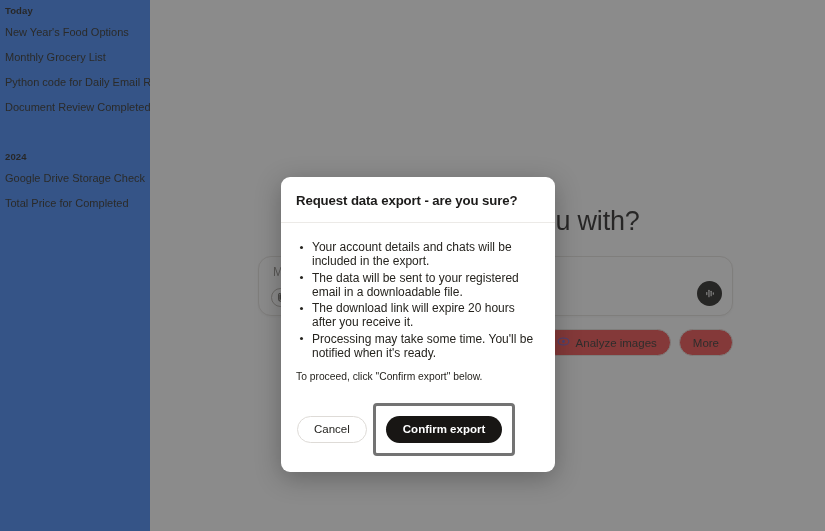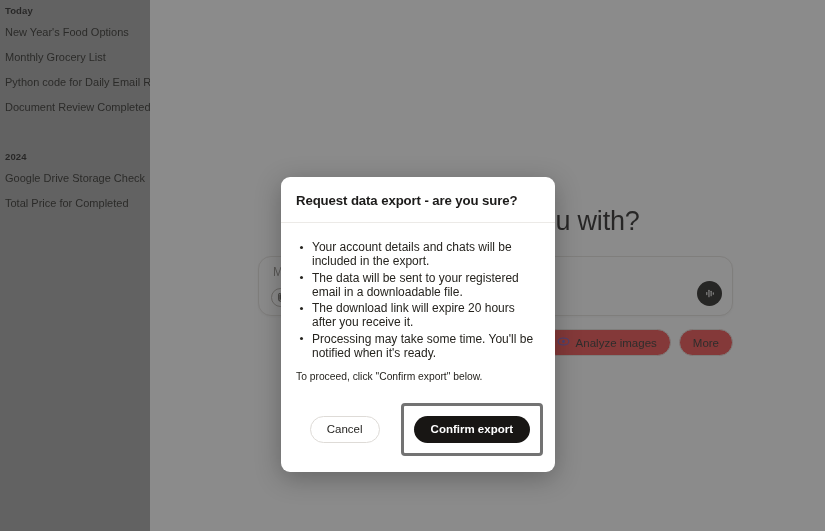--- a/index.html
+++ b/index.html
@@ -18,21 +18,21 @@
     height: 531px;
     background: #ffffff;
   }
 
   
   .sidebar {
     position: absolute;
     left: 0; top: 0;
     width: 150px;
     height: 531px;
-    background: #a3a3a3;
+    background: #3b82f6;
     padding: 0 0 0 5px;
   }
   .sidebar-section-label {
     font-size: 9.5px;
     font-weight: bold;
     color: #1c1b1a;
     padding: 4px 0 2px 0;
     line-height: 14px;
     letter-spacing: 0.1px;
   }
@@ -182,23 +182,23 @@
     background: #26241f;
   }
   .modal-proceed {
     font-size: 10.3px;
     line-height: 14.3px;
     color: #26241f;
     margin-top: 10px;
   }
   .modal-footer {
     display: flex;
-    justify-content: flex-end;
+    justify-content: flex-start;
     align-items: center;
-    gap: 21px;
+    gap: 6px;
     padding: 14px 12px 16px 16px;
   }
   .btn-cancel {
     height: 27px;
     padding: 0 16px;
     border: 1px solid #dedbd7;
     border-radius: 14px;
     background: #ffffff;
     font-family: "Liberation Sans", sans-serif;
     font-size: 11.5px;

